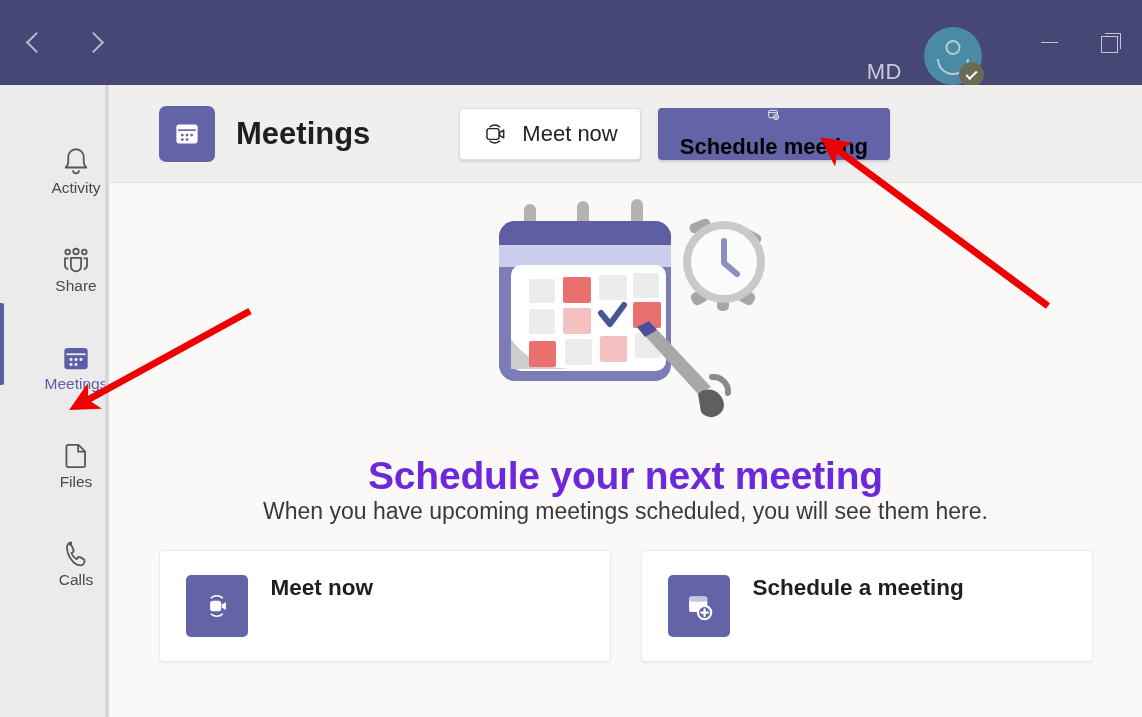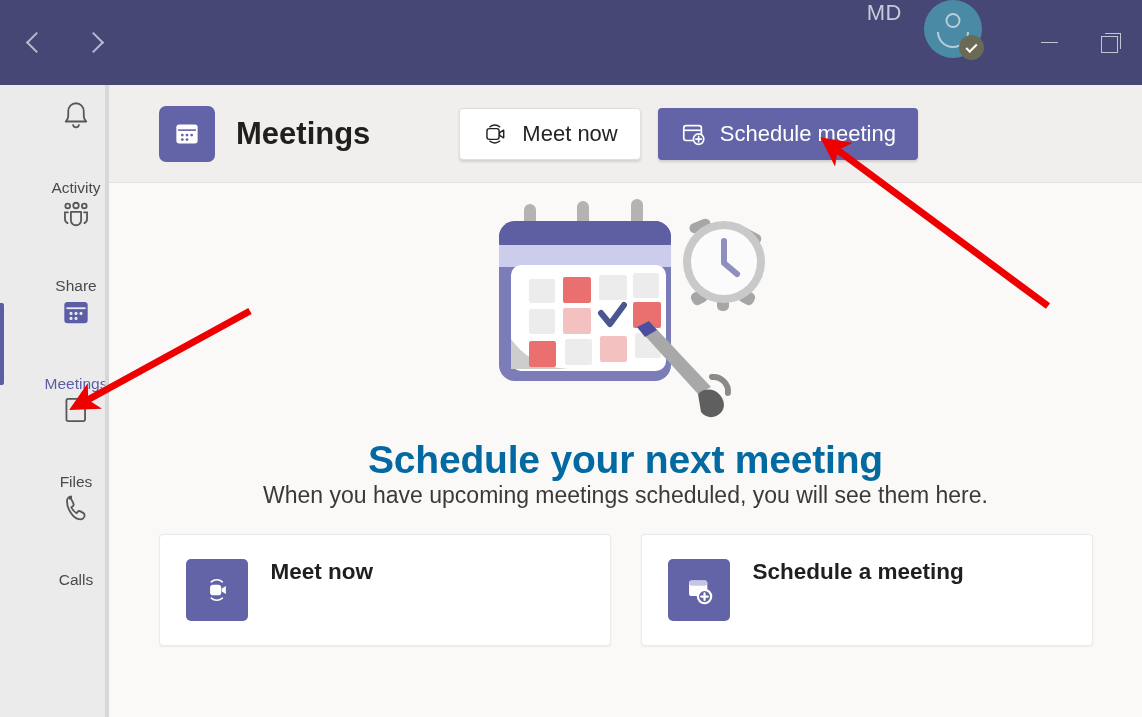--- a/index.html
+++ b/index.html
@@ -47,21 +47,21 @@
     width: 15px; height: 15px;
     border-top: 2px solid #b9b9cf;
     border-right: 2px solid #b9b9cf;
   }
   .chev.left  { transform: rotate(-135deg); margin-left: 5px; }
   .chev.right { transform: rotate(45deg);  margin-right: 5px; }
 
   .titlebar-right {
     margin-left: auto;
     display: flex;
-    align-items: flex-start;
+    align-items: flex-end;
     height: 85px;
   }
   .initials {
     color: #c9c9da;
     font-size: 22px;
     letter-spacing: 0.5px;
     margin-right: 22px;
   }
   .avatar-wrap {
     position: relative;
@@ -157,21 +157,21 @@
     width: 4px;
     height: 632px;
     background: #d8d8d8;
   }
   .rail-item {
     position: relative;
     height: 98px;
     display: flex;
     flex-direction: column;
     align-items: center;
-    justify-content: space-between;
+    justify-content: flex-end;
     cursor: pointer;
     padding-left: 47px;
   }
   .rail-item .label {
     font-size: 15.5px;
     color: #4a4a4a;
   }
   .rail-item.active .label { color: #5b5ea6; font-size: 15.5px; }
   .rail-item.active:before {
     content: "";
@@ -233,38 +233,39 @@
     white-space: nowrap;
   }
   .btn-secondary {
     background: #ffffff;
     color: #252423;
     border: 1px solid #e1dfdd;
     box-shadow: 0 1.5px 2.5px rgba(0,0,0,0.12);
   }
   .btn-primary {
     background: #6264a7;
-    color: #ffffff;
-    font-weight: normal;
+    color: #000000;
+    font-weight: bold;
     box-shadow: 0 1.5px 2.5px rgba(0,0,0,0.14);
+    flex-direction: column;
   }
 
   
   .empty-state {
     display: flex;
     flex-direction: column;
     align-items: center;
     padding-top: 16px;
   }
   .illo { width: 290px; height: 235px; display:block; }
   .headline {
     font-size: 39px;
     font-weight: bold;
-    color: #0369a1;
-    margin-top: 4px;
+    color: #6d28d9;
+    margin-top: 20px;
     letter-spacing: -0.2px;
   }
   .subline {
     font-size: 23px;
     color: #3b3a39;
   }
 
   .cards {
     display: flex;
     gap: 30px;

